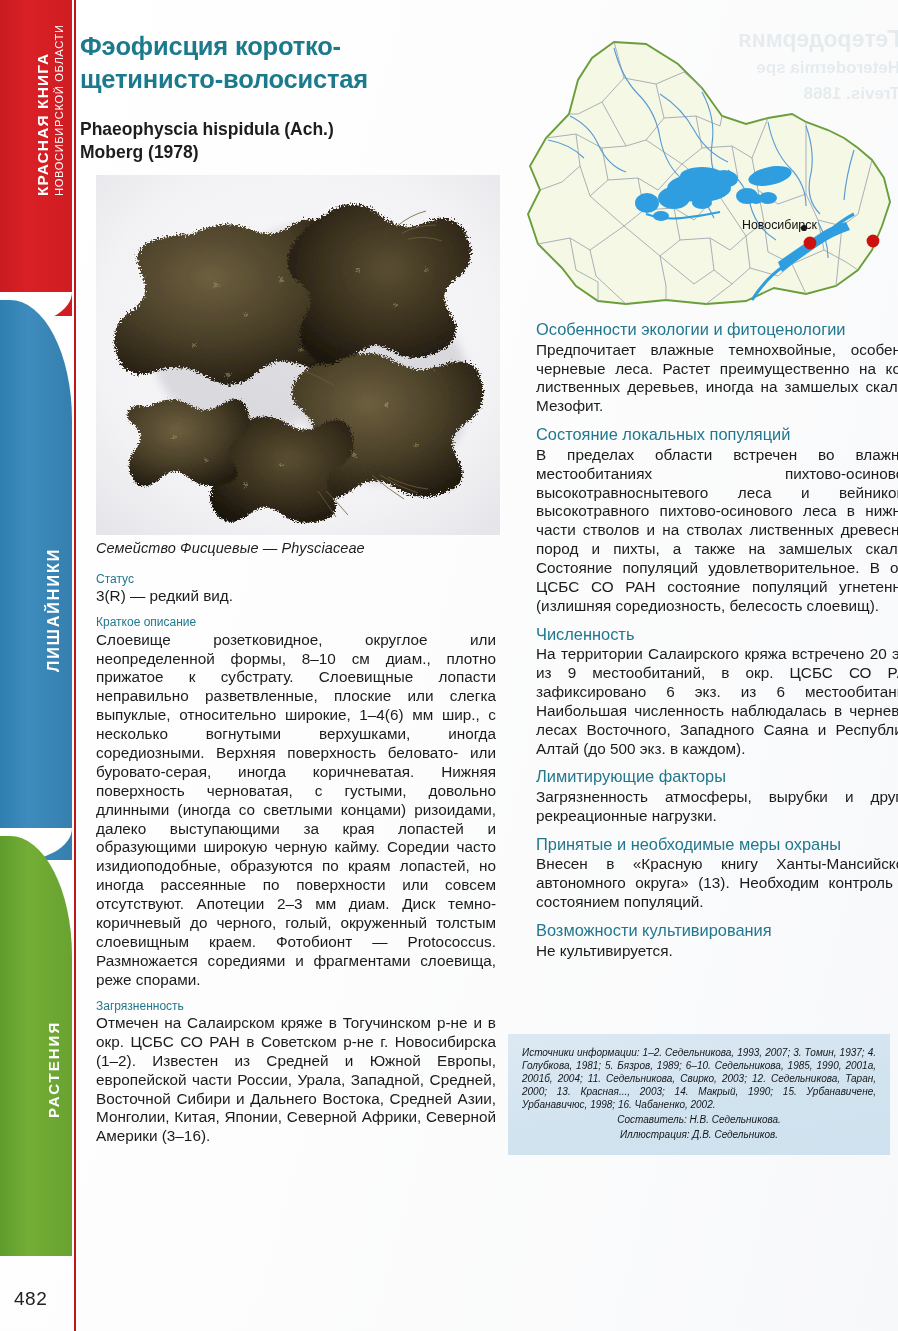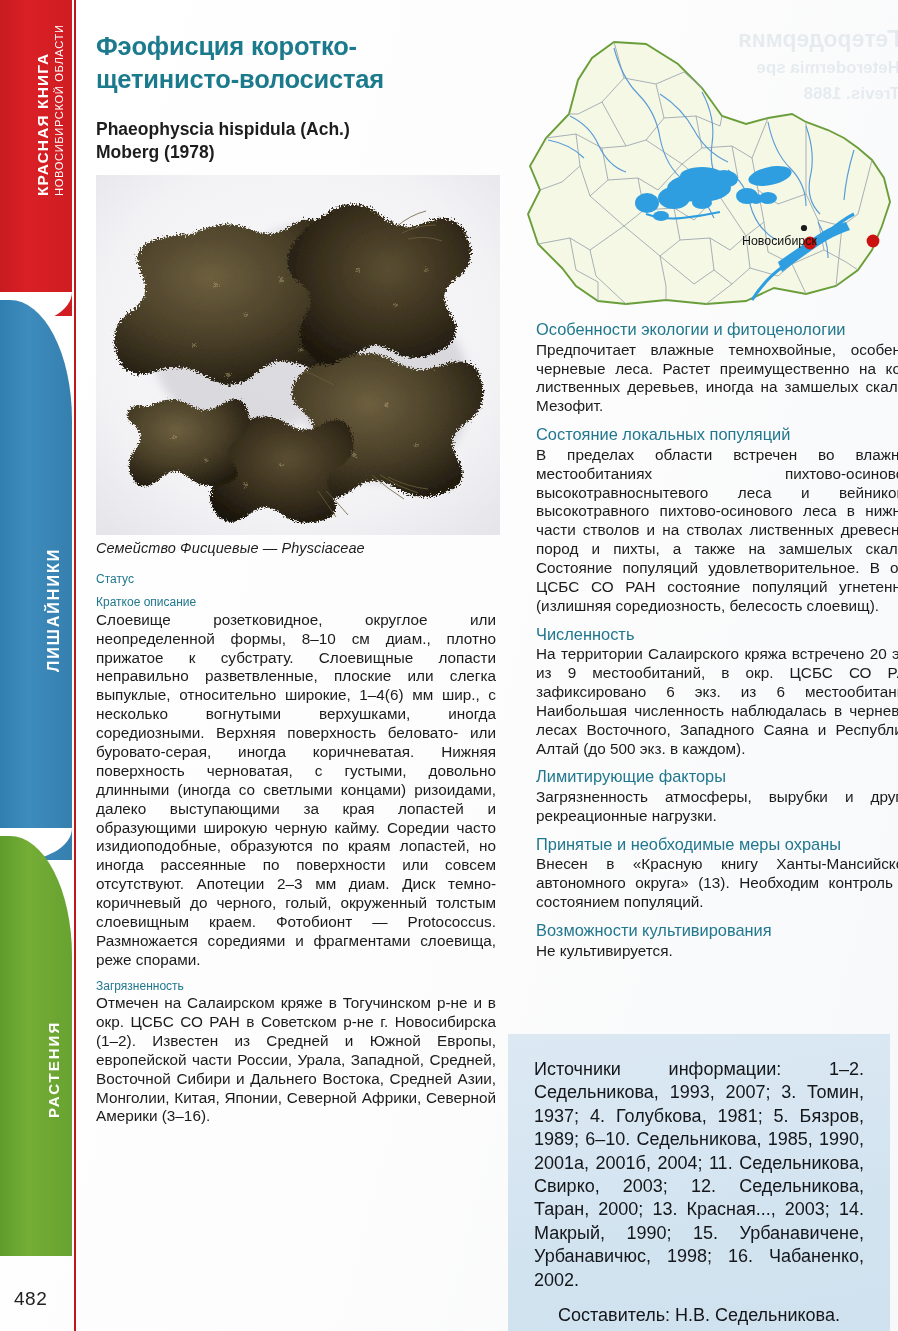--- a/index.html
+++ b/index.html
@@ -79,21 +79,21 @@
   }
 
   
   .page-num{
     position:absolute;left:14px;top:1288px;
     font-size:19px;color:#222;letter-spacing:0.5px;
   }
 
   
   .col-left{
-    position:absolute;left:96px;top:0;width:400px;
+    position:absolute;left:80px;top:0;width:400px;
   }
 
   
   .title-ru{
     margin-top:30px;
     font-size:25.5px;font-weight:bold;color:#1b7a8c;
     line-height:1.30;letter-spacing:-0.2px;
   }
   .title-lat{
     margin-top:22px;
@@ -163,22 +163,22 @@
   }
 
   
   .sources{
     position:absolute;left:508px;top:1034px;width:382px;
     background:linear-gradient(170deg,#dce9f3 0%,#d2e3f0 55%,#cfe0ee 100%);
     padding:12px 14px 14px 14px;
     box-sizing:border-box;
   }
   .sources p{
-    margin:12px;
-    font-size:18px;line-height:1.30;
+    margin:0;
+    font-size:10px;font-style:italic;line-height:1.30;
     text-align:justify;color:#14161a;
   }
   .sources p.nojust{text-align:center;}
   .sources p + p{margin-top:2px;}
 </style>
 </head>
 <body>
 
 <div class="page">
 
@@ -302,20 +302,21 @@
         <path d="M230 316 q12 12 22 24"></path>
         <path d="M208 196 q16 6 30 14"></path>
       </g>
     </svg>
   </div>
 
   <div class="family">Семейство Фисциевые — Physciaceae</div>
 
   <div class="left-body">
     <div class="sec-h first">Статус</div>
+    <p class="sec-p">3(R) — редкий вид.</p>
 
     <div class="sec-h">Краткое описание</div>
     <p class="sec-p">Слоевище розетковидное, округлое или неопределенной формы, 8–10 см диам., плотно прижатое к субстрату. Слоевищные лопасти неправильно разветвленные, плоские или слегка выпуклые, относительно широкие, 1–4(6) мм шир., с несколько вогнутыми верхушками, иногда соредиозными. Верхняя поверхность беловато- или буровато-серая, иногда коричневатая. Нижняя поверхность черноватая, с густыми, довольно длинными (иногда со светлыми концами) ризоидами, далеко выступающими за края лопастей и образующими широкую черную кайму. Соредии часто изидиоподобные, образуются по краям лопастей, но иногда рассеянные по поверхности или совсем отсутствуют. Апотеции 2–3 мм диам. Диск темно-коричневый до черного, голый, окруженный толстым слоевищным краем. Фотобионт — Protococcus. Размножается соредиями и фрагментами слоевища, реже спорами.</p>
 
     <div class="sec-h">Загрязненность</div>
     <p class="sec-p">Отмечен на Салаирском кряже в Тогучинском р-не и в окр. ЦСБС СО РАН в Советском р-не г. Новосибирска (1–2). Известен из Средней и Южной Европы, европейской части России, Урала, Западной, Средней, Восточной Сибири и Дальнего Востока, Средней Азии, Монголии, Китая, Японии, Северной Африки, Северной Америки (3–16).</p>
   </div>
 
   <div class="bleed">
     <div>Гетеродермия</div>
@@ -392,21 +393,21 @@
         <path d="M246 282 q14 -22 32 -34 q24 -16 42 -32 q16 -14 28 -20" stroke="#2f9ee0" stroke-width="3.2" fill="none"></path>
         <path d="M272 244 q20 -14 38 -26 q14 -10 30 -14 l4 8 q-18 6 -32 16 q-18 12 -36 26 z" fill="#2f9ee0"></path>
         <path d="M140 196 q18 6 36 4 q20 -2 38 -6" stroke="#2f9ee0" stroke-width="2" fill="none"></path>
       </g>
 
       <circle cx="304" cy="225" r="6.4" fill="#cc1111"></circle>
       <circle cx="367" cy="223" r="6.4" fill="#cc1111"></circle>
 
       <circle cx="298" cy="210" r="3.1" fill="#1a1a1a"></circle>
     </svg>
-    <div class="map-city" style="left:236px;top:216px;">Новосибирск</div>
+    <div class="map-city" style="left:236px;top:200px;">Новосибирск</div>
   </div>
 
   <div class="right-body">
     <div class="sec-h first">Особенности экологии и фитоценологии</div>
     <p class="sec-p">Предпочитает влажные темнохвойные, особенно черневые леса. Растет преимущественно на коре лиственных деревьев, иногда на замшелых скалах. Мезофит.</p>
 
     <div class="sec-h">Состояние локальных популяций</div>
     <p class="sec-p">В пределах области встречен во влажных местообитаниях пихтово-осинового высокотравноснытевого леса и вейниково-высокотравного пихтово-осинового леса в нижней части стволов и на стволах лиственных древесных пород и пихты, а также на замшелых скалах. Состояние популяций удовлетворительное. В окр. ЦСБС СО РАН состояние популяций угнетенное (излишняя соредиозность, белесость слоевищ).</p>
 
     <div class="sec-h">Численность</div>

